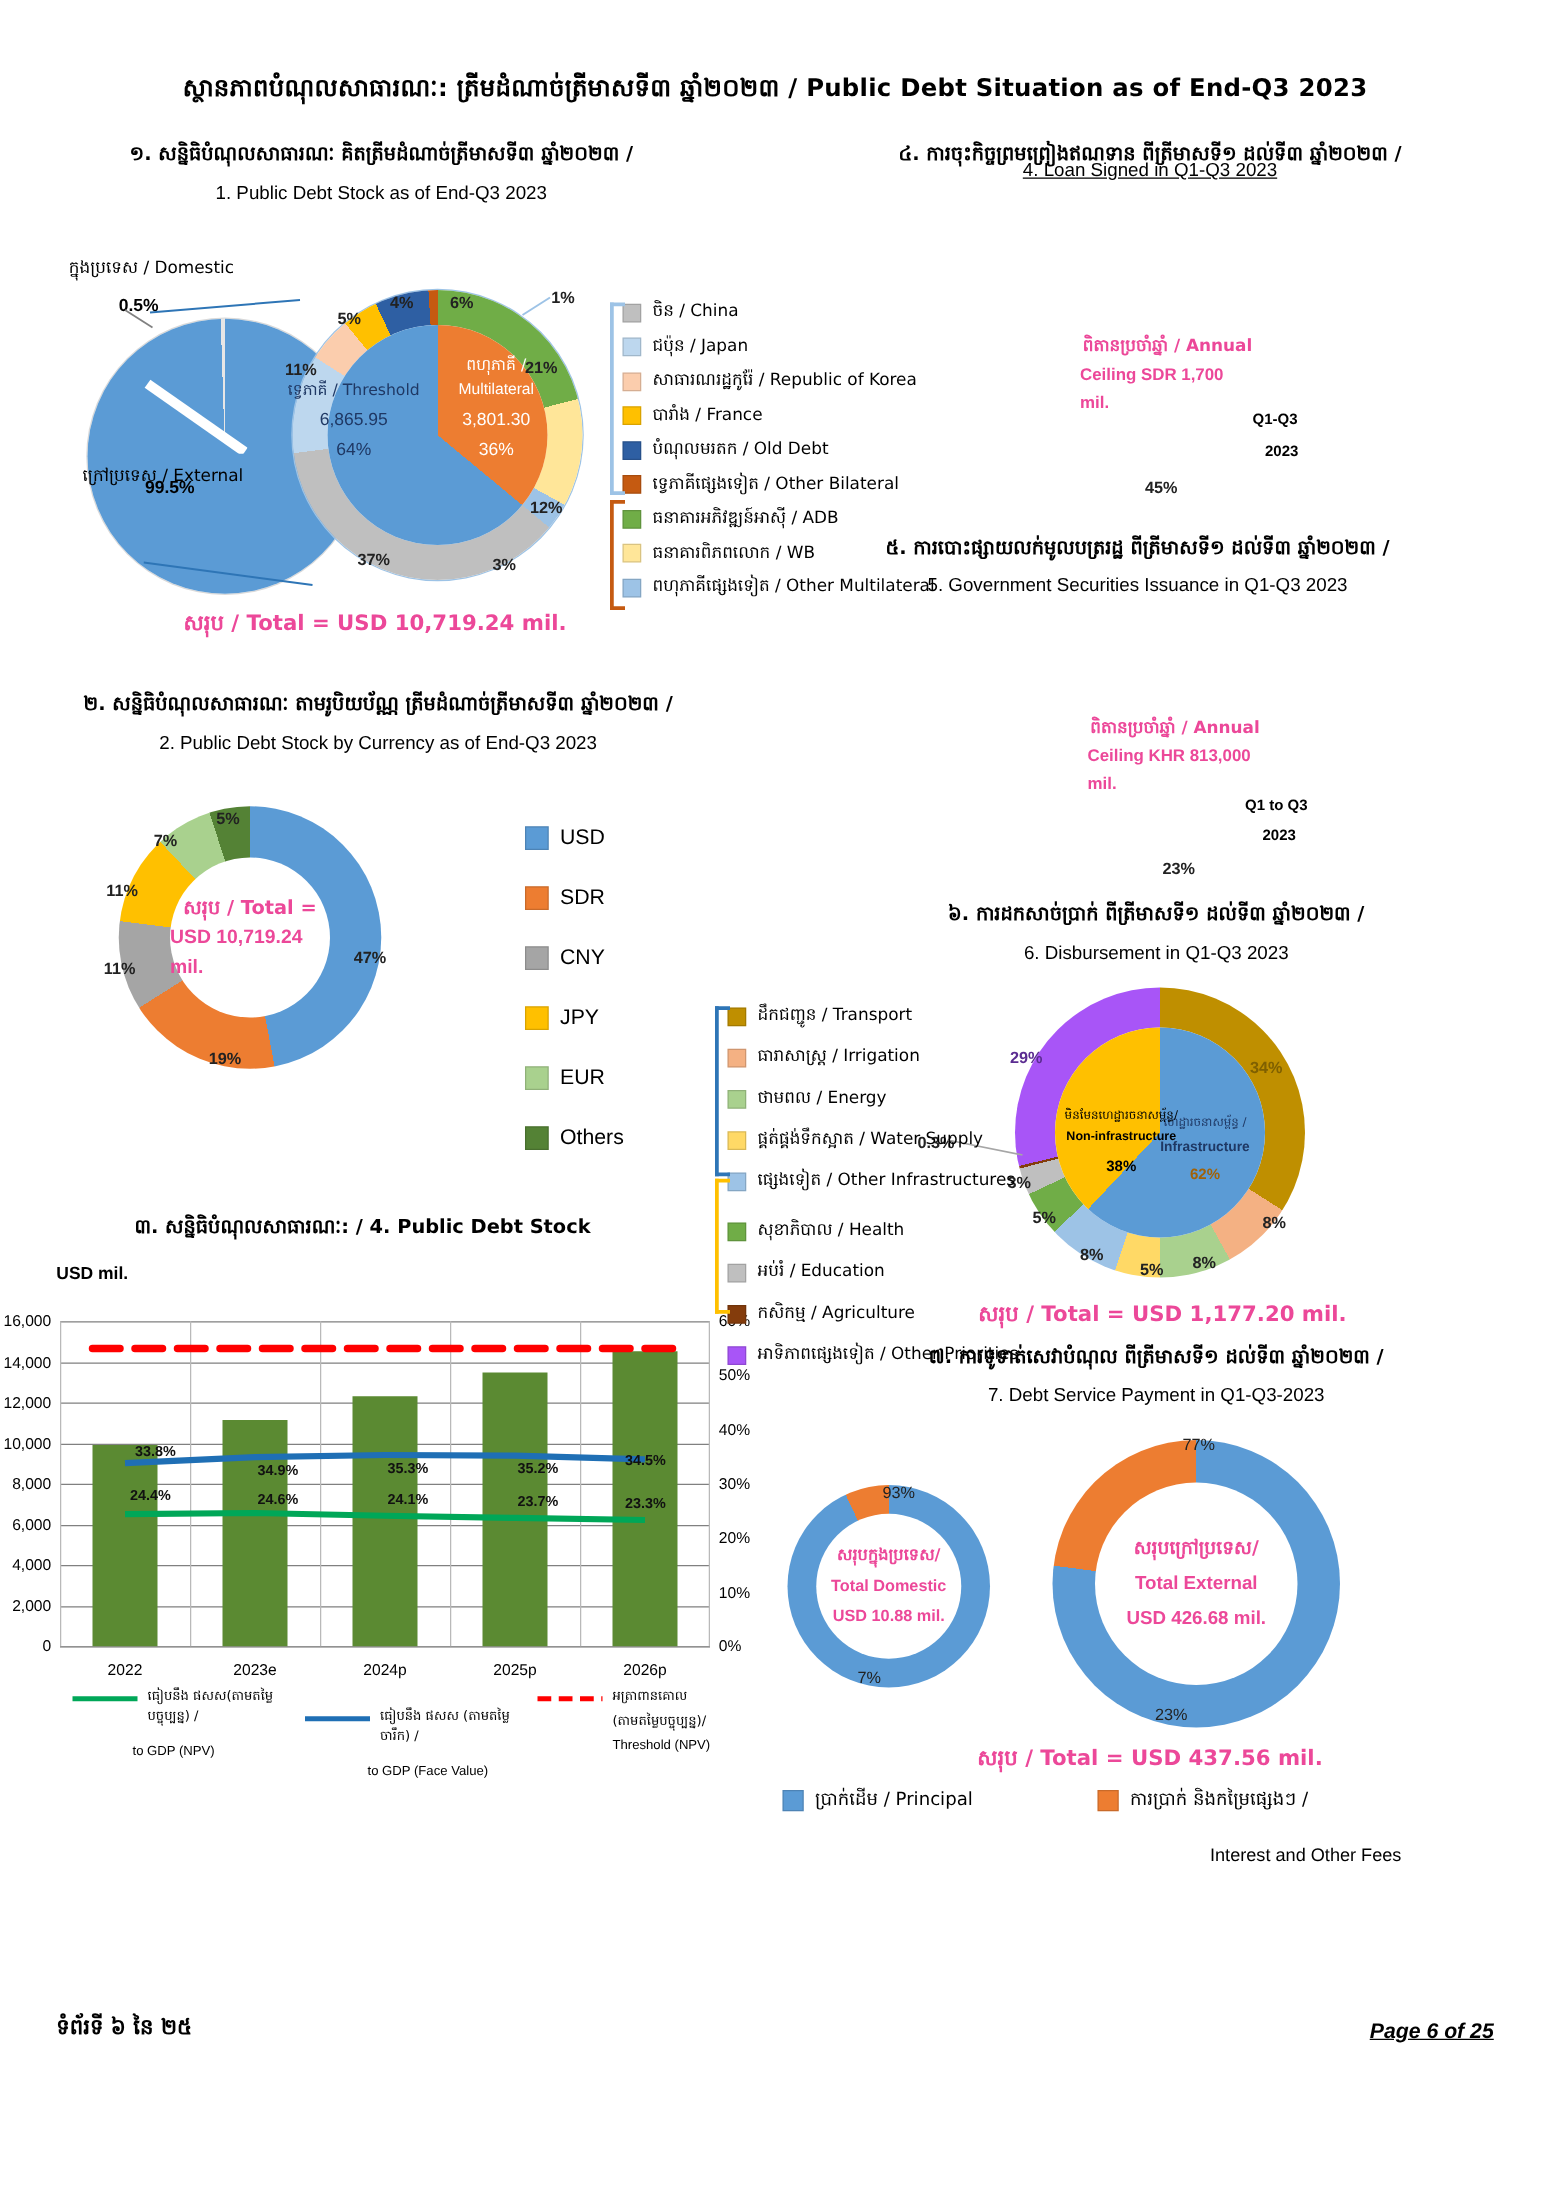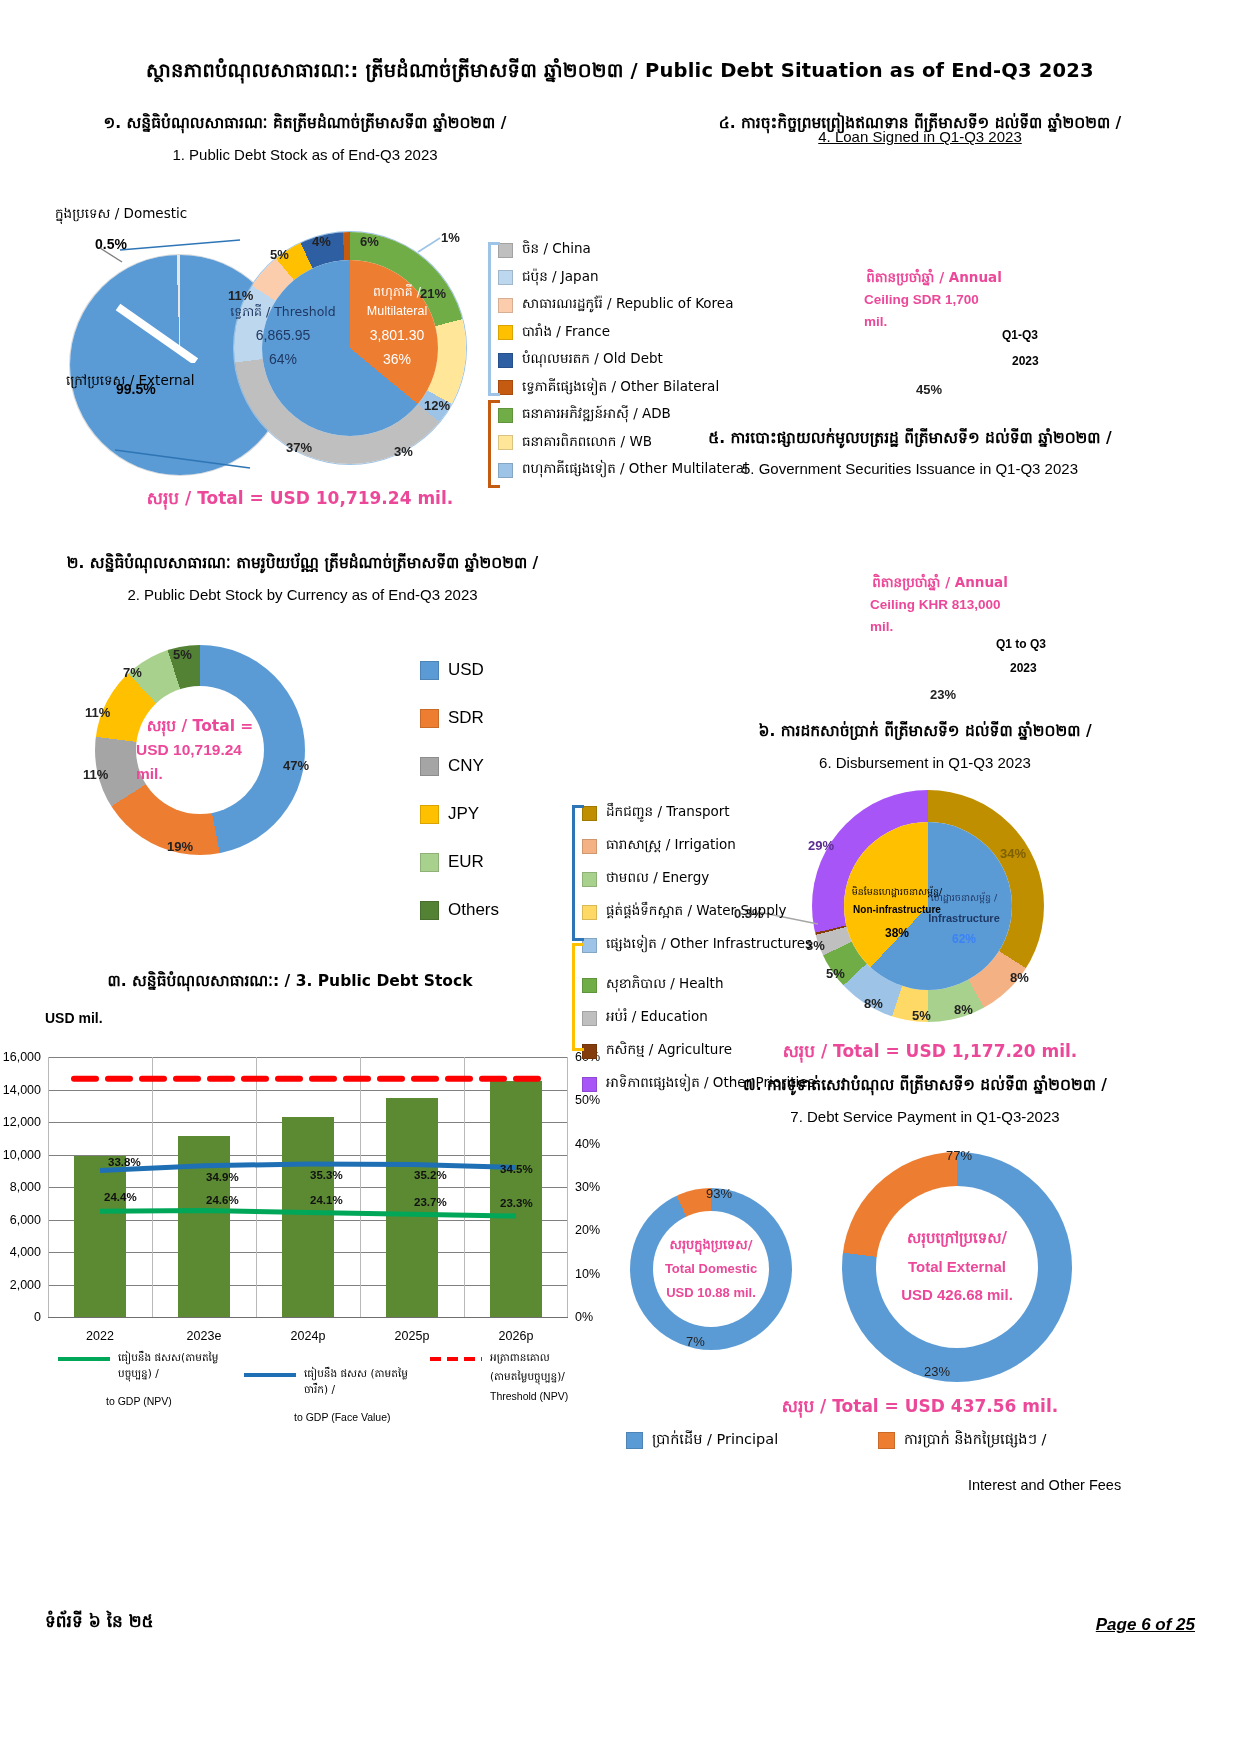--- a/index.html
+++ b/index.html
@@ -208,21 +208,21 @@
   <div class="legend-row" style="margin-bottom:28px;">
       <span class="swatch" style="width:17px;height:17px;background:#A9D18E"></span>
       <span style="font-size:17px;">EUR</span>
     </div>
   <div class="legend-row">
       <span class="swatch" style="width:17px;height:17px;background:#548235"></span>
       <span style="font-size:17px;">Others</span>
     </div>
 </div>
 
-<div class="abs kh sec-title ctr" style="left:40px;top:968px;width:500px;">៣. សន្និធិបំណុលសាធារណៈ: / 3. Public Debt Stock</div>
+<div class="abs kh sec-title ctr" style="left:40px;top:968px;width:500px;">៣. សន្និធិបំណុលសាធារណៈ: / 4. Public Debt Stock</div>
 <div class="abs b" style="left:45px;top:1010px;font-size:14px;">USD mil.</div>
 
 <div id="barchart">
 
   <div class="gridline" style="top:0px;"></div>
   <div class="gridline" style="top:32.5px;"></div>
   <div class="gridline" style="top:65px;"></div>
   <div class="gridline" style="top:97.5px;"></div>
   <div class="gridline" style="top:130px;"></div>
   <div class="gridline" style="top:162.5px;"></div>
@@ -359,21 +359,21 @@
       #BFBFBF 68% 71%,
       #843C0C 71% 71.3%,
       #A855F7 71.3% 100%);">
     <div class="hole" style="width:168px;height:168px;"></div>
   </div>
   <div class="abs" style="left:32px;top:32px;width:168px;height:168px;">
     <div class="pie" style="width:168px;height:168px;background:conic-gradient(from 0deg,#5B9BD5 0 62%, #FFC000 62% 100%);"></div>
   </div>
   <div class="abs kh ctr" style="left:100px;top:102px;width:104px;font-size:9.5px;color:#1F3864;">ហេដ្ឋារចនាសម្ព័ន្ធ /</div>
   <div class="abs ctr b" style="left:100px;top:122px;width:104px;font-size:11px;color:#1F3864;">Infrastructure</div>
-  <div class="abs ctr b" style="left:100px;top:142px;width:104px;font-size:12px;color:#3b82f6;">62%</div>
+  <div class="abs ctr b" style="left:100px;top:142px;width:104px;font-size:12px;color:#a16207;">62%</div>
   <div class="abs kh ctr" style="left:28px;top:96px;width:114px;font-size:9.5px;">មិនមែនហេដ្ឋារចនាសម្ព័ន្ធ/</div>
   <div class="abs ctr b" style="left:28px;top:114px;width:114px;font-size:10px;">Non-infrastructure</div>
   <div class="abs ctr b" style="left:28px;top:136px;width:114px;font-size:12px;">38%</div>
 
   <span class="lab" style="left:188px;top:56px;color:#7F6000;">34%</span>
   <span class="lab" style="left:198px;top:180px;">8%</span>
   <span class="lab" style="left:142px;top:212px;">8%</span>
   <span class="lab" style="left:100px;top:218px;">5%</span>
   <span class="lab" style="left:52px;top:206px;">8%</span>
   <span class="lab" style="left:14px;top:176px;">5%</span>

